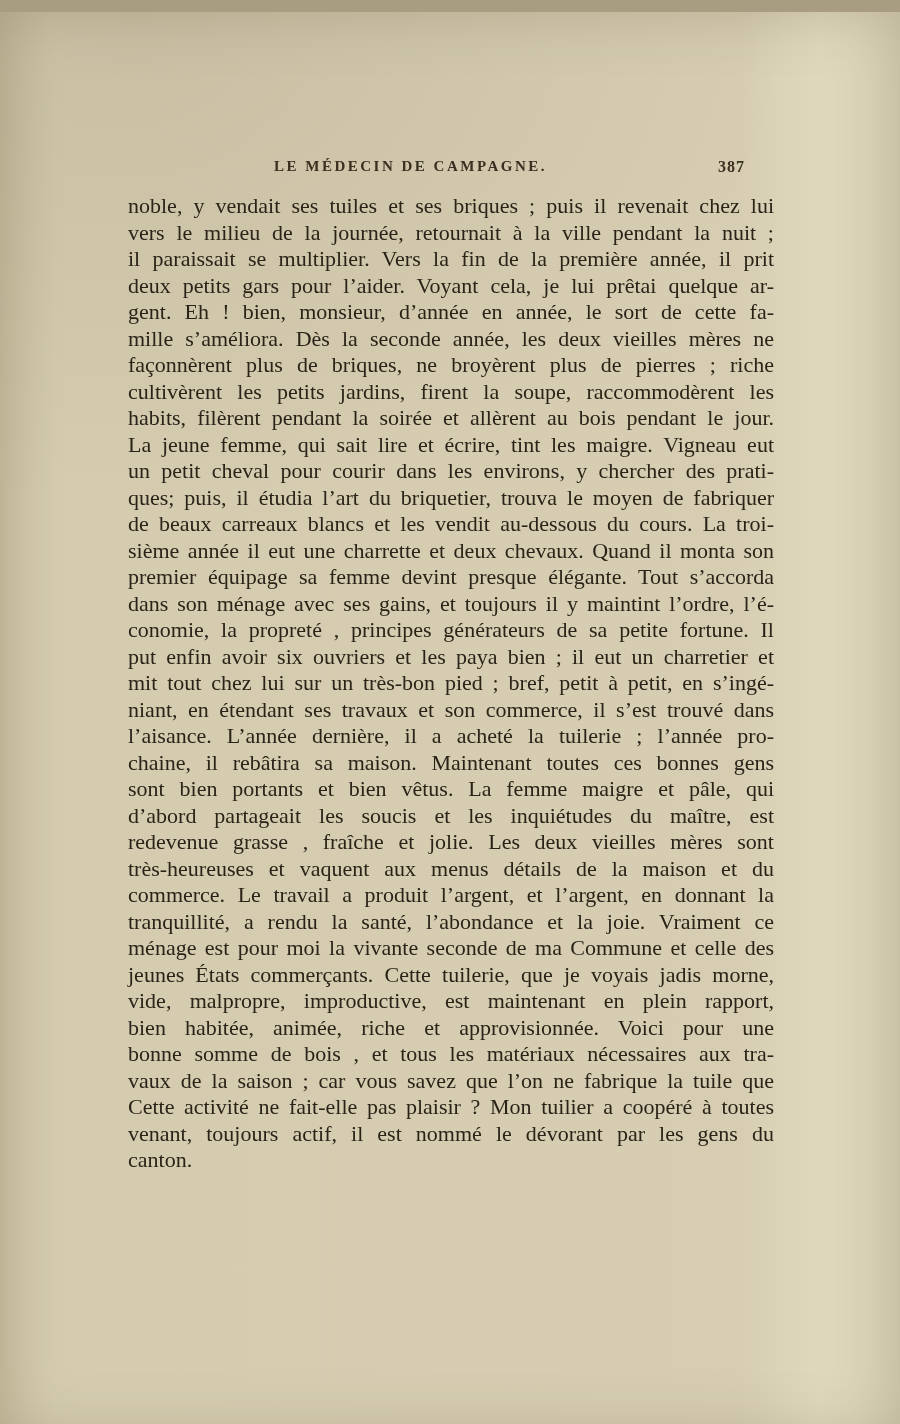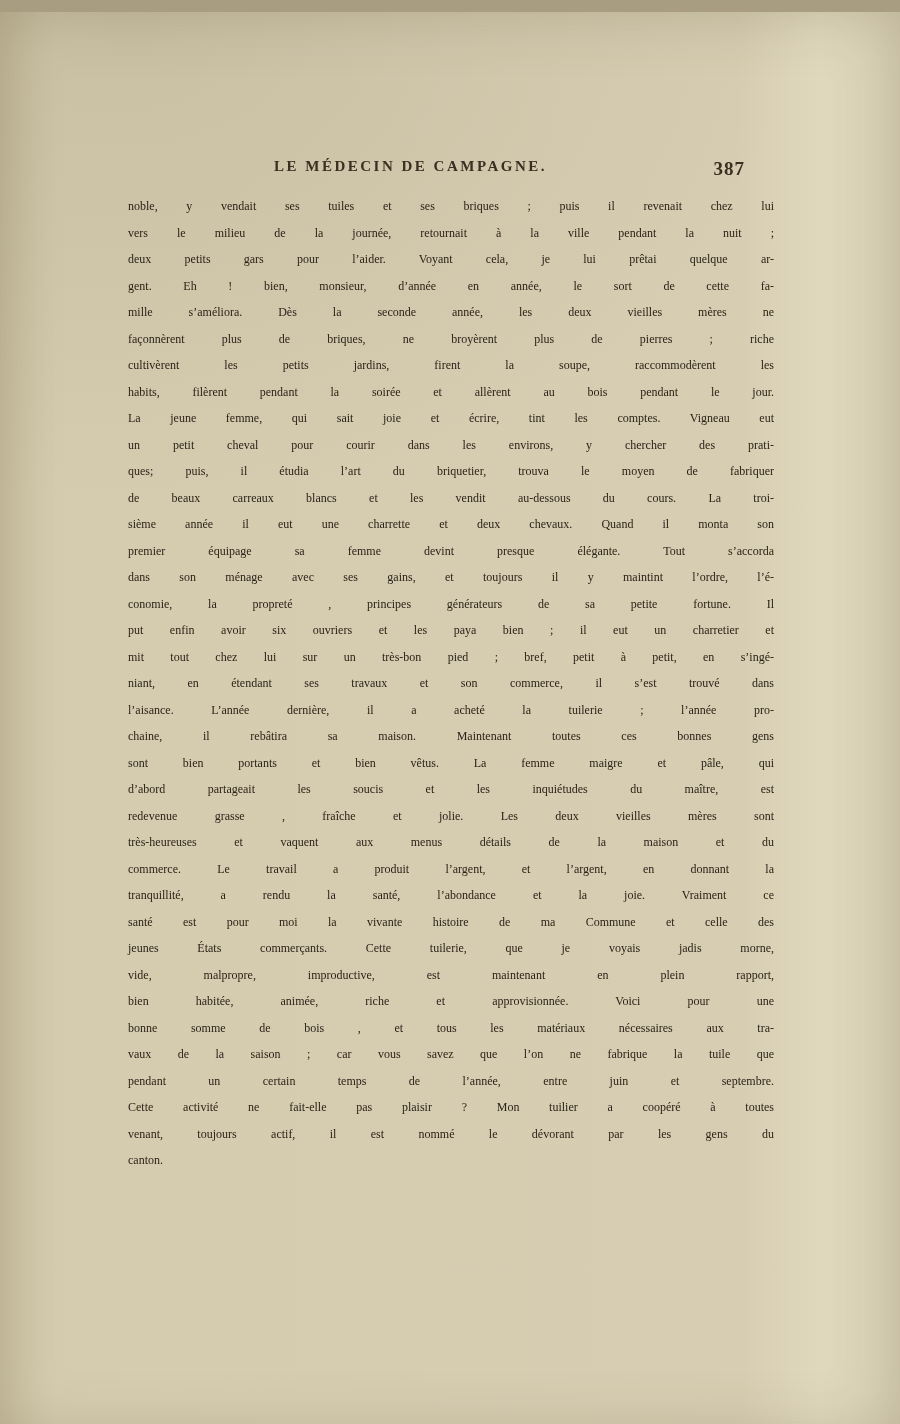--- a/index.html
+++ b/index.html
@@ -36,33 +36,33 @@
     font-size: 15px;
     font-weight: bold;
     letter-spacing: 2.5px;
     color: #3a2f20;
     white-space: nowrap;
   }
   .page-number {
     position: absolute;
     right: 28px;
     top: 0;
-    font-size: 19px;
+    font-size: 16px;
     font-weight: bold;
     letter-spacing: 1px;
     color: #3a2f20;
   }
   .text-block {
     position: absolute;
     top: 181px;
     left: 128px;
     width: 646px;
   }
   .line {
-    font-size: 12px;
+    font-size: 22px;
     line-height: 26.5px;
     text-align: justify;
     text-align-last: justify;
     white-space: normal;
     color: #2c2318;
   }
   .line.no-justify {
     text-align: right;
     text-align-last: left;
   }
@@ -74,49 +74,49 @@
 
 <div class="page">
   <div class="running-header">
     <div class="running-title">LE MÉDECIN DE CAMPAGNE.</div>
     <div class="page-number">387</div>
   </div>
 
   <div class="text-block">
       <div class="line">noble, y vendait ses tuiles et ses briques ; puis il revenait chez lui</div>
       <div class="line">vers le milieu de la journée, retournait à la ville pendant la nuit ;</div>
+      <div class="line">il paraissait se multiplier. Vers la fin de la première année, il prit</div>
       <div class="line">deux petits gars pour l’aider. Voyant cela, je lui prêtai quelque ar-</div>
       <div class="line">gent. Eh ! bien, monsieur, d’année en année, le sort de cette fa-</div>
       <div class="line">mille s’améliora. Dès la seconde année, les deux vieilles mères ne</div>
       <div class="line">façonnèrent plus de briques, ne broyèrent plus de pierres ; riche</div>
       <div class="line">cultivèrent les petits jardins, firent la soupe, raccommodèrent les</div>
       <div class="line">habits, filèrent pendant la soirée et allèrent au bois pendant le jour.</div>
-      <div class="line">La jeune femme, qui sait joie et écrire, tint les comptes. Vigneau eut</div>
+      <div class="line">La jeune femme, qui sait lire et écrire, tint les maigre. Vigneau eut</div>
       <div class="line">un petit cheval pour courir dans les environs, y chercher des prati-</div>
       <div class="line">ques; puis, il étudia l’art du briquetier, trouva le moyen de fabriquer</div>
       <div class="line">de beaux carreaux blancs et les vendit au-dessous du cours. La troi-</div>
       <div class="line">sième année il eut une charrette et deux chevaux. Quand il monta son</div>
       <div class="line">premier équipage sa femme devint presque élégante. Tout s’accorda</div>
       <div class="line">dans son ménage avec ses gains, et toujours il y maintint l’ordre, l’é-</div>
       <div class="line">conomie, la propreté , principes générateurs de sa petite fortune. Il</div>
       <div class="line">put enfin avoir six ouvriers et les paya bien ; il eut un charretier et</div>
       <div class="line">mit tout chez lui sur un très-bon pied ; bref, petit à petit, en s’ingé-</div>
       <div class="line">niant, en étendant ses travaux et son commerce, il s’est trouvé dans</div>
       <div class="line">l’aisance. L’année dernière, il a acheté la tuilerie ; l’année pro-</div>
       <div class="line">chaine, il rebâtira sa maison. Maintenant toutes ces bonnes gens</div>
       <div class="line">sont bien portants et bien vêtus. La femme maigre et pâle, qui</div>
       <div class="line">d’abord partageait les soucis et les inquiétudes du maître, est</div>
       <div class="line">redevenue grasse , fraîche et jolie. Les deux vieilles mères sont</div>
       <div class="line">très-heureuses et vaquent aux menus détails de la maison et du</div>
       <div class="line">commerce. Le travail a produit l’argent, et l’argent, en donnant la</div>
       <div class="line">tranquillité, a rendu la santé, l’abondance et la joie. Vraiment ce</div>
-      <div class="line">santé est pour moi la vivante histoire de ma Commune et celle des</div>
+      <div class="line">ménage est pour moi la vivante seconde de ma Commune et celle des</div>
       <div class="line">jeunes États commerçants. Cette tuilerie, que je voyais jadis morne,</div>
       <div class="line">vide, malpropre, improductive, est maintenant en plein rapport,</div>
       <div class="line">bien habitée, animée, riche et approvisionnée. Voici pour une</div>
       <div class="line">bonne somme de bois , et tous les matériaux nécessaires aux tra-</div>
       <div class="line">vaux de la saison ; car vous savez que l’on ne fabrique la tuile que</div>
-      <div class="line">pendant un certain temps de l’année, entre juin et septembre.</div>
       <div class="line">Cette activité ne fait-elle pas plaisir ? Mon tuilier a coopéré à toutes</div>
       <div class="line"><span>venant, toujours actif, il est nommé </span><span class="italic">le dévorant</span><span> par les gens du</span></div>
       <div class="line no-justify">canton.</div>
     </div>
 </div>
 
 </body></html>

